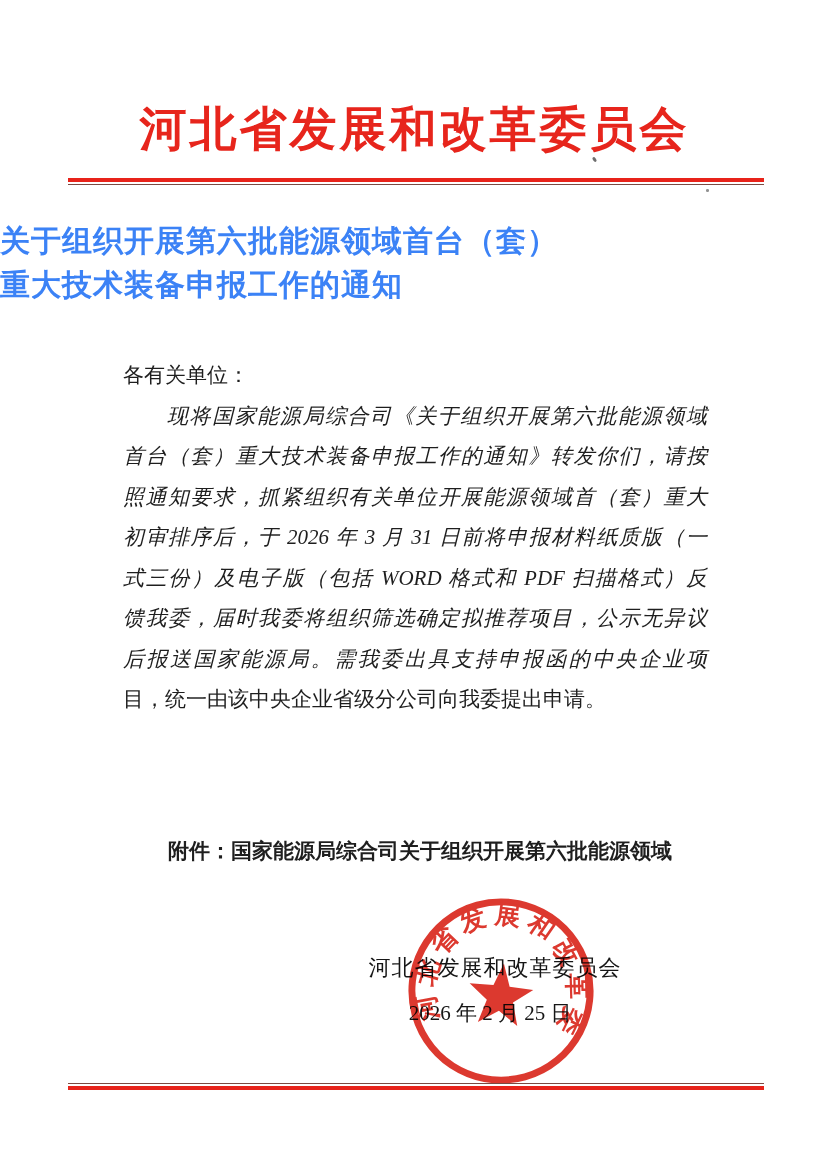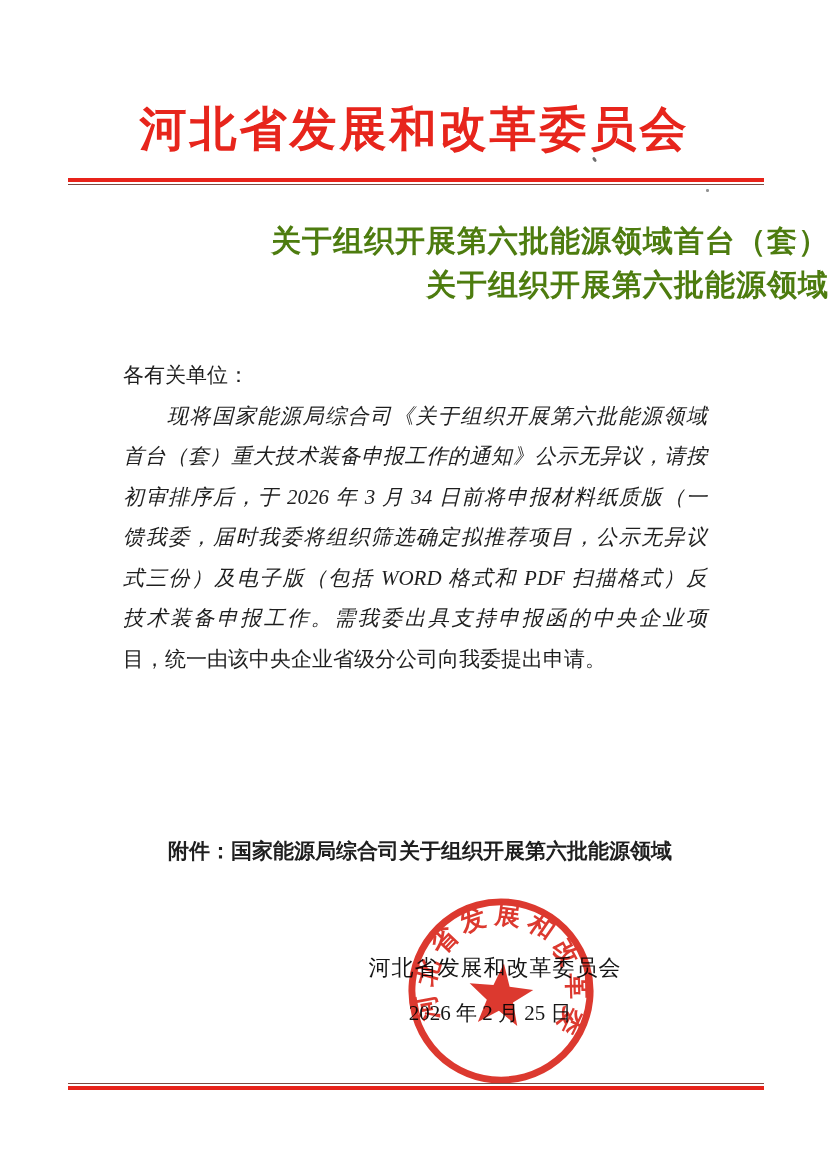--- a/index.html
+++ b/index.html
@@ -28,23 +28,23 @@
     border-bottom:1.5px solid #7c4a42;
   }
   .rule-bottom{
     top:1083px;
     border-top:1.5px solid #7c4a42;
     padding-top:2px;
     border-bottom:4.5px solid #e8231a;
   }
   .doc-title{
     position:absolute;top:219px;left:0;width:100%;
-    text-align:right;
+    text-align:left;
     font-size:30px;font-weight:bold;
-    color:#4d7c0f;
+    color:#3b82f6;
     line-height:44px;
     letter-spacing:1px;
   }
   .body-block{
     position:absolute;top:355px;left:123px;width:584px;
     font-size:21px;
     line-height:40.5px;
   }
   .bline{width:100%;}
   .just{text-align:justify;text-align-last:justify;font-style:italic;}
@@ -81,31 +81,32 @@
 <div class="page">
 
   <div class="org-head">河北省发展和改革委员会</div>
   <div class="speck speck1"></div>
 
   <div class="rule rule-top"></div>
   <div class="speck speck2"></div>
 
   <div class="doc-title">
     <div>关于组织开展第六批能源领域首台（套）</div>
-    <div>关于组织开展第六批能源领域</div>
+    <div>重大技术装备申报工作的通知</div>
   </div>
 
   <div class="body-block">
     <div class="bline">各有关单位：</div>
     <div class="bline just ind">现将国家能源局综合司《关于组织开展第六批能源领域</div>
-    <div class="bline just">首台（套）重大技术装备申报工作的通知》公示无异议，请按</div>
-    <div class="bline just">初审排序后，于 2026 年 3 月 34 日前将申报材料纸质版（一</div>
+    <div class="bline just">首台（套）重大技术装备申报工作的通知》转发你们，请按</div>
+    <div class="bline just">照通知要求，抓紧组织有关单位开展能源领域首（套）重大</div>
+    <div class="bline just">初审排序后，于 2026 年 3 月 31 日前将申报材料纸质版（一</div>
+    <div class="bline just">式三份）及电子版（包括 WORD 格式和 PDF 扫描格式）反</div>
     <div class="bline just">馈我委，届时我委将组织筛选确定拟推荐项目，公示无异议</div>
-    <div class="bline just">式三份）及电子版（包括 WORD 格式和 PDF 扫描格式）反</div>
-    <div class="bline just">技术装备申报工作。需我委出具支持申报函的中央企业项</div>
+    <div class="bline just">后报送国家能源局。需我委出具支持申报函的中央企业项</div>
     <div class="bline">目，统一由该中央企业省级分公司向我委提出申请。</div>
   </div>
 
   <div class="attach-block">
     <div class="attach-l1">附件：国家能源局综合司关于组织开展第六批能源领域</div>
   </div>
 
   <div class="sig-org">河北省发展和改革委员会</div>
   <div class="sig-date">2026 年 2 月 25 日</div>
 

